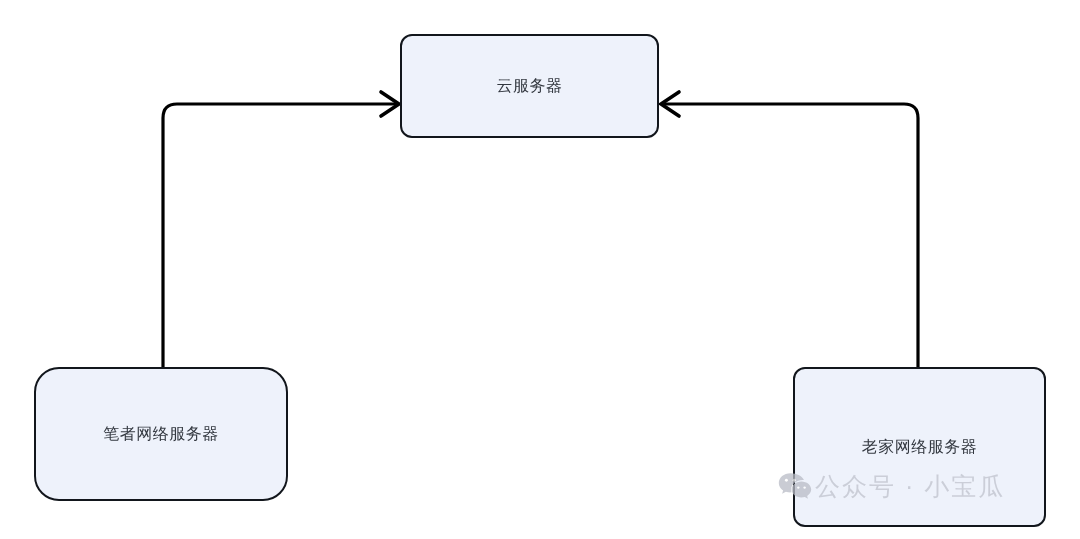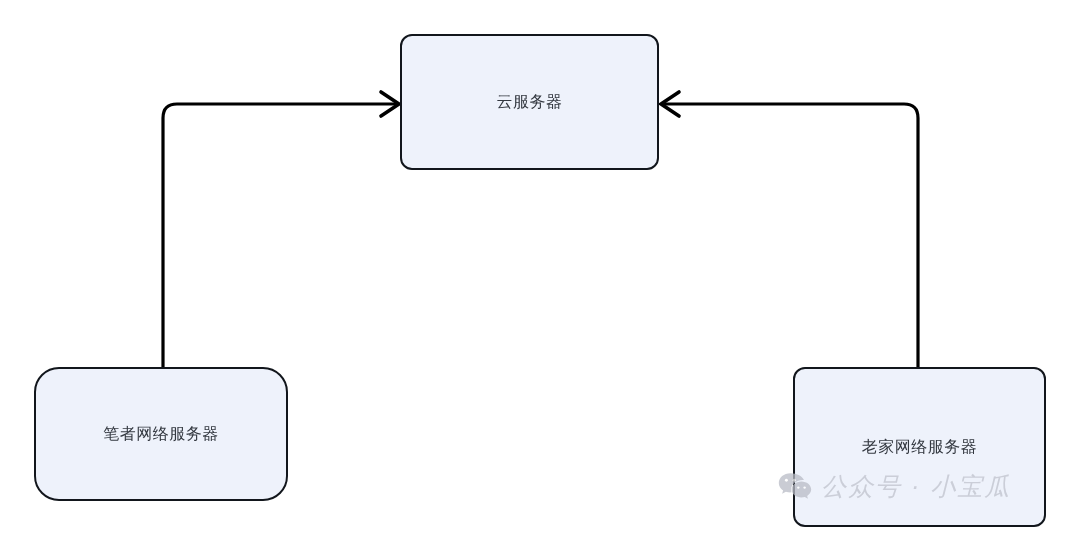--- a/index.html
+++ b/index.html
@@ -41,46 +41,45 @@
     color: #333840;
     letter-spacing: 0.5px;
     text-align: center;
     white-space: nowrap;
     user-select: none;
   }
   #node-cloud-server {
     left: 400px;
     top: 34px;
     width: 259px;
-    height: 136px;
+    height: 104px;
   }
   #node-author-server {
     left: 34px;
     top: 367px;
     width: 254px;
     height: 134px;
     border-radius: 25px;
   }
   #node-hometown-server {
     left: 793px;
     top: 367px;
     width: 253px;
     height: 160px;
   }
   #watermark {
     position: absolute;
     left: 778px;
     top: 470px;
     display: flex;
     align-items: center;
-    gap: 9px;
+    gap: 3px;
     z-index: 5;
     pointer-events: none;
     user-select: none;
-    font-style: italic;
   }
   #watermark-text {
     font-size: 25px;
     color: #c9ccd6;
     opacity: 0.92;
     letter-spacing: 2px;
     white-space: nowrap;
   }
   .wechat-icon {
     width: 34px;

